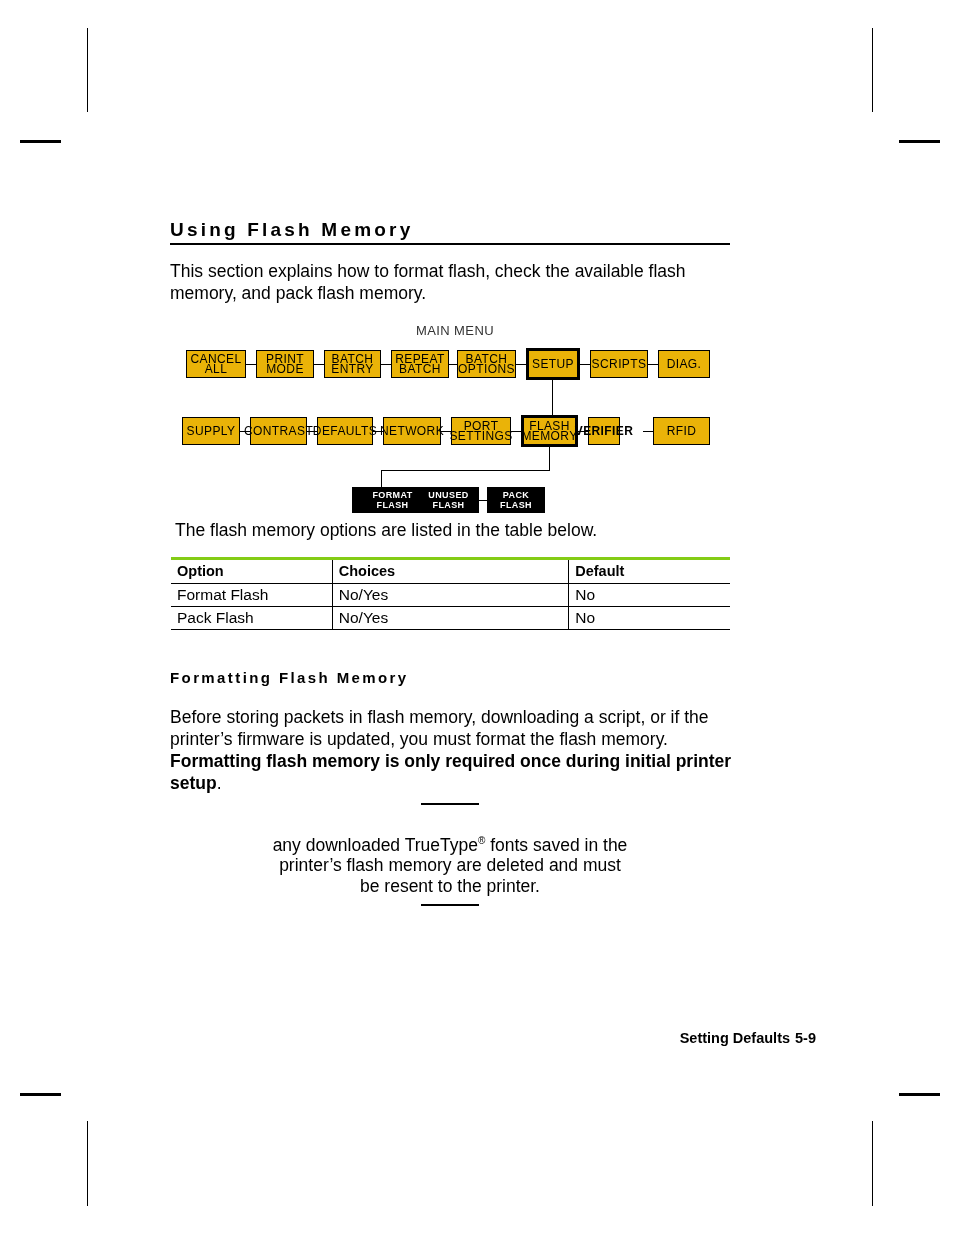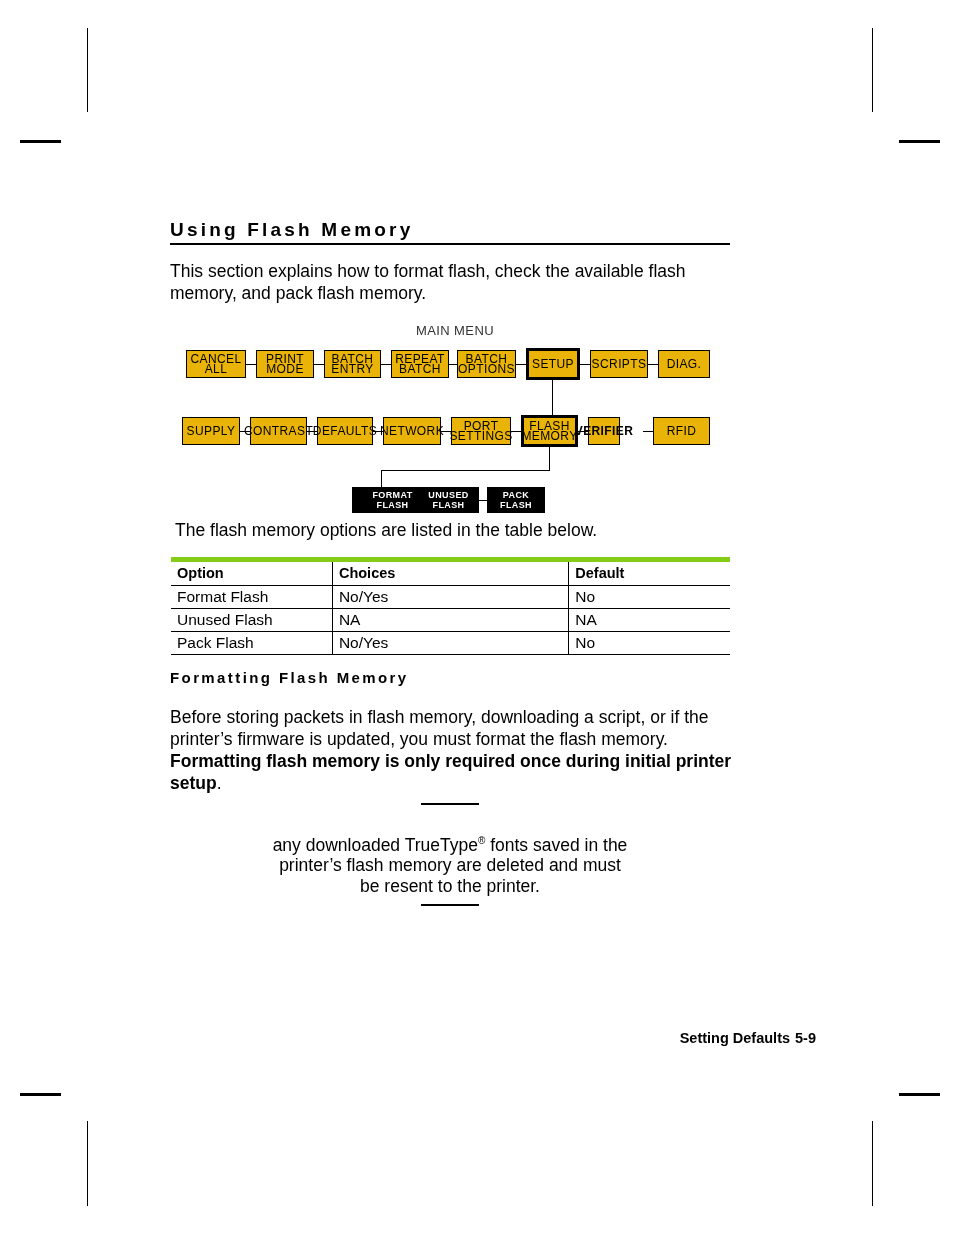--- a/index.html
+++ b/index.html
@@ -134,21 +134,21 @@
   #options-table th,
   #options-table td {
     text-align: left;
     padding: 2px 0 2px 6px;
     vertical-align: middle;
     border-bottom: 1px solid #000;
   }
   #options-table thead th {
     font-weight: bold;
     font-size: 14.5px;
-    border-top: 5px solid #84cc16;
+    border-top: 3px solid #84cc16;
     border-bottom: 1.5px solid #000;
     padding-top: 3px;
     padding-bottom: 4px;
   }
   #options-table th.c-option,
   #options-table td.c-option { width: 160px; }
   #options-table th.c-choices,
   #options-table td.c-choices {
     width: 238px;
     border-left: 1px solid #000;
@@ -314,25 +314,20 @@
         <th class="c-default">Default</th>
       </tr>
     </thead>
     <tbody>
       <tr>
         <td class="c-option">Format Flash</td>
         <td class="c-choices">No/Yes</td>
         <td class="c-default">No</td>
       </tr>
       <tr>
-        <td class="c-option">Unused Flash</td>
-        <td class="c-choices">NA</td>
-        <td class="c-default">NA</td>
-      </tr>
-      <tr>
         <td class="c-option">Pack Flash</td>
         <td class="c-choices">No/Yes</td>
         <td class="c-default">No</td>
       </tr>
     </tbody>
   </table>
 
   <div class="h2">Formatting Flash Memory</div>
 
   <div class="para" id="format-para"><span>Before storing packets in flash memory, downloading a script, or if the printer’s firmware is updated, you must format the flash memory.  </span><b>Formatting flash memory is only required once during initial printer setup</b><span>.</span></div>

